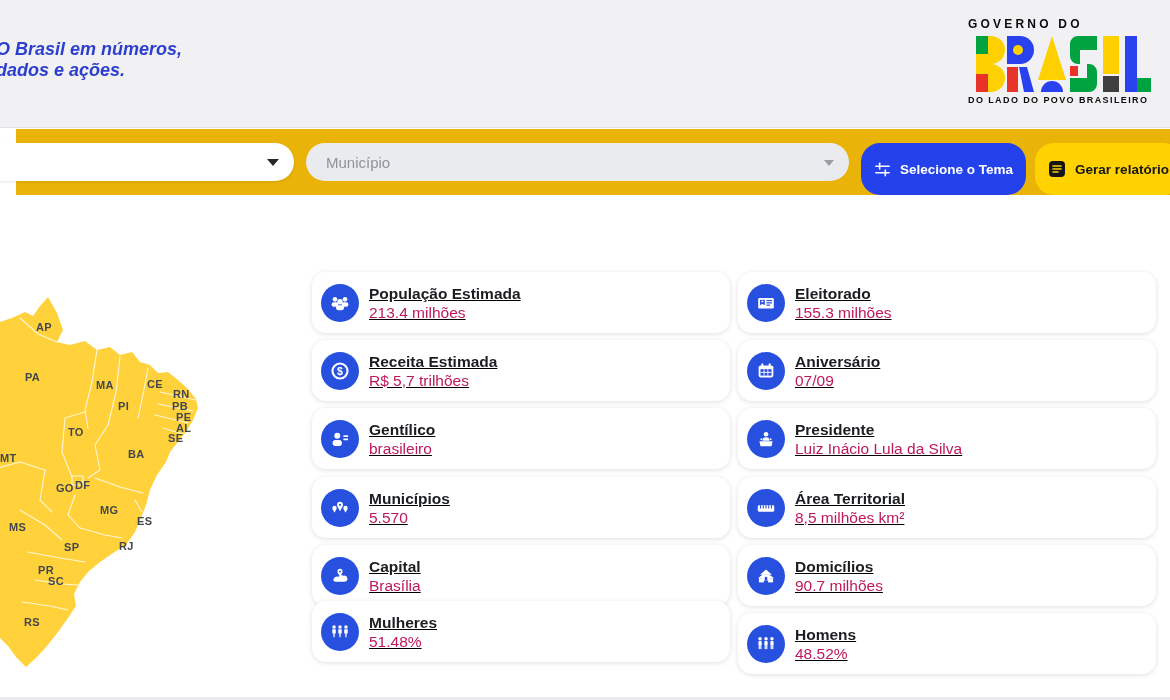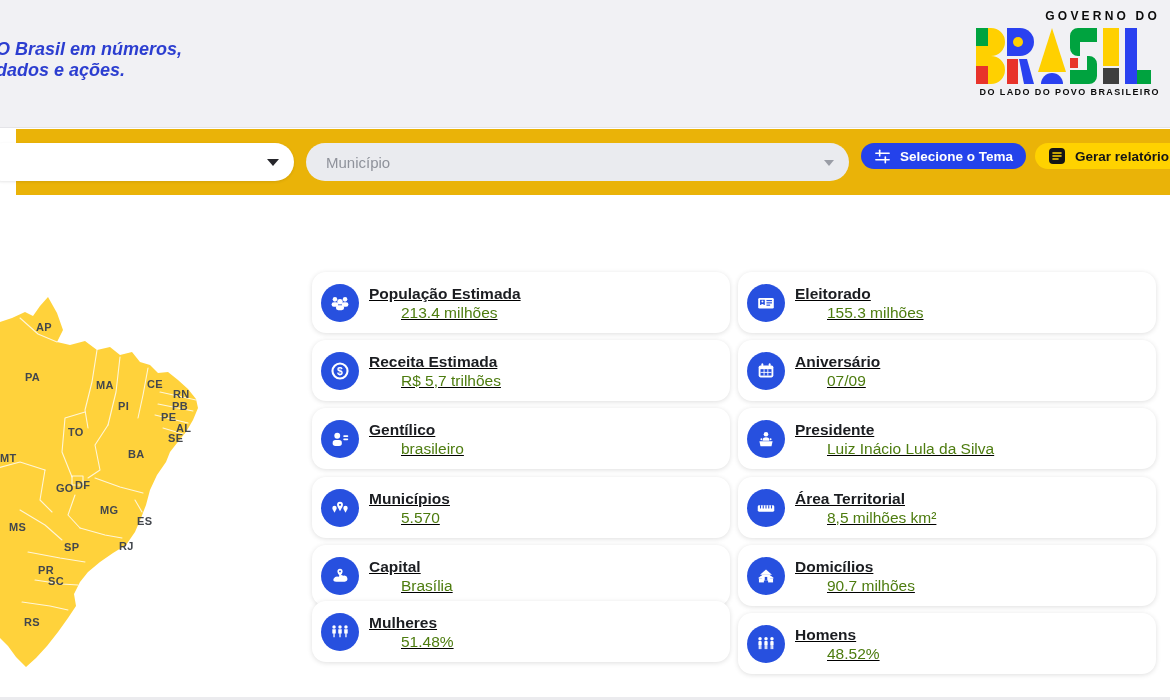--- a/index.html
+++ b/index.html
@@ -5,57 +5,57 @@
   * { margin:0; padding:0; box-sizing:border-box; }
   html,body { width:1170px; height:700px; }
   body { font-family:"Liberation Sans", sans-serif; background:#fff; }
   #page { position:relative; width:1170px; height:700px; overflow:hidden; background:#fff; }
 
   
   .header-band { position:absolute; left:0; top:0; width:1170px; height:128px;
     background:#f1f1f4; border-bottom:1px solid #e4e4e8; }
   .tagline { position:absolute; left:-4px; top:39px; font-size:18px; line-height:21px;
     font-weight:700; font-style:italic; color:#2c3ed0; }
-  .logo { position:absolute; right:10px; top:9px; width:192px; text-align:right; }
+  .logo { position:absolute; right:10px; top:17px; width:192px; text-align:left; }
   .logo-top { font-size:12px; font-weight:800; letter-spacing:3.2px; color:#0c0c0c; }
   .logo-bottom { font-size:9px; font-weight:800; letter-spacing:1.4px; color:#0c0c0c; margin-top:2px; }
   .logo-svg { display:block; margin:5px auto 3px auto; }
 
   
   .filter-row { position:absolute; left:16px; top:129px; width:1170px; height:66px; background:#eab308; }
   .select1 { position:absolute; left:-32px; top:14px; width:310px; height:38px; background:#fff;
     border-radius:19px; box-shadow:0 1px 3px rgba(0,0,0,.10); }
   .select1 .arrow { position:absolute; right:15px; top:16px; width:0; height:0;
     border-left:6px solid transparent; border-right:6px solid transparent; border-top:7px solid #26262b; }
   .select2 { position:absolute; left:290px; top:14px; width:543px; height:38px; background:#eaebef;
     border-radius:19px; display:flex; align-items:center; padding:0 20px; }
   .select2 .ph { font-size:15px; color:#8f929b; }
   .select2 .arrow { position:absolute; right:15px; top:17px; width:0; height:0;
     border-left:5.5px solid transparent; border-right:5.5px solid transparent; border-top:6.5px solid #9a9da6; }
-  .btn { position:absolute; top:14px; height:26px; border:none; border-radius:19px; cursor:pointer;
+  .btn { position:absolute; top:14px; height:52px; border:none; border-radius:19px; cursor:pointer;
     display:flex; align-items:center; justify-content:center; gap:9px; font-family:inherit; }
   .btn-theme { left:845px; width:165px; background:#2442eb; color:#fff; font-size:13.5px; font-weight:600; }
   .btn-report { left:1019px; width:147px; background:#ffd200; color:#151515; font-size:13.5px; font-weight:600; }
 
   
   .main-area { position:absolute; left:0; top:195px; width:1170px; height:505px; background:#fff; }
 
   
   .map-wrap { position:absolute; left:0; top:95px; width:215px; height:390px; }
   .map-wrap svg.country { position:absolute; left:-130px; top:0; }
   .state-label { position:absolute; font-size:11px; font-weight:700; color:#43474d; letter-spacing:.3px; }
 
   
   .card { position:absolute; width:418px; height:61px; background:#fff; border-radius:14px;
     box-shadow:0 1px 5px rgba(0,0,0,.13); display:flex; align-items:center; padding:0 0 0 9px; }
   .card .icon-circle { width:38px; height:38px; border-radius:50%; background:#2750df; flex:0 0 38px;
     display:flex; align-items:center; justify-content:center; }
   .card .txt { margin-left:10px;text-decoration:underline; }
   .card .title { font-size:15.5px; font-weight:700; color:#1b1d21; line-height:19px; }
-  .card .value { font-size:15.5px; color:#4d7c0f; line-height:19px;margin-left:32px; }
+  .card .value { font-size:15.5px; color:#be185d; line-height:19px; }
 
   .footer-src { position:absolute; left:312px; width:846px; top:489px; text-align:center;
     font-size:10.5px; font-style:italic; color:#9094a0; }
   .bottom-strip { position:absolute; left:0; bottom:0; width:1170px; height:3px; background:#ebebee; }
 </style>
 </head>
 <body>
 
 <div id="page">
 
@@ -171,21 +171,21 @@
           <rect x="202" y="186" width="11" height="9"></rect>
         </g>
       </svg>
       <span class="state-label" style="left:36px;top:31px">AP</span>
       <span class="state-label" style="left:25px;top:81px">PA</span>
       <span class="state-label" style="left:96px;top:89px">MA</span>
       <span class="state-label" style="left:147px;top:88px">CE</span>
       <span class="state-label" style="left:173px;top:98px">RN</span>
       <span class="state-label" style="left:172px;top:110px">PB</span>
       <span class="state-label" style="left:118px;top:110px">PI</span>
-      <span class="state-label" style="left:161px;top:121px">PE</span>
+      <span class="state-label" style="left:176px;top:121px">PE</span>
       <span class="state-label" style="left:176px;top:132px">AL</span>
       <span class="state-label" style="left:168px;top:142px">SE</span>
       <span class="state-label" style="left:68px;top:136px">TO</span>
       <span class="state-label" style="left:0px;top:162px">MT</span>
       <span class="state-label" style="left:128px;top:158px">BA</span>
       <span class="state-label" style="left:56px;top:192px">GO</span>
       <span class="state-label" style="left:75px;top:189px">DF</span>
       <span class="state-label" style="left:100px;top:214px">MG</span>
       <span class="state-label" style="left:137px;top:225px">ES</span>
       <span class="state-label" style="left:9px;top:231px">MS</span>

